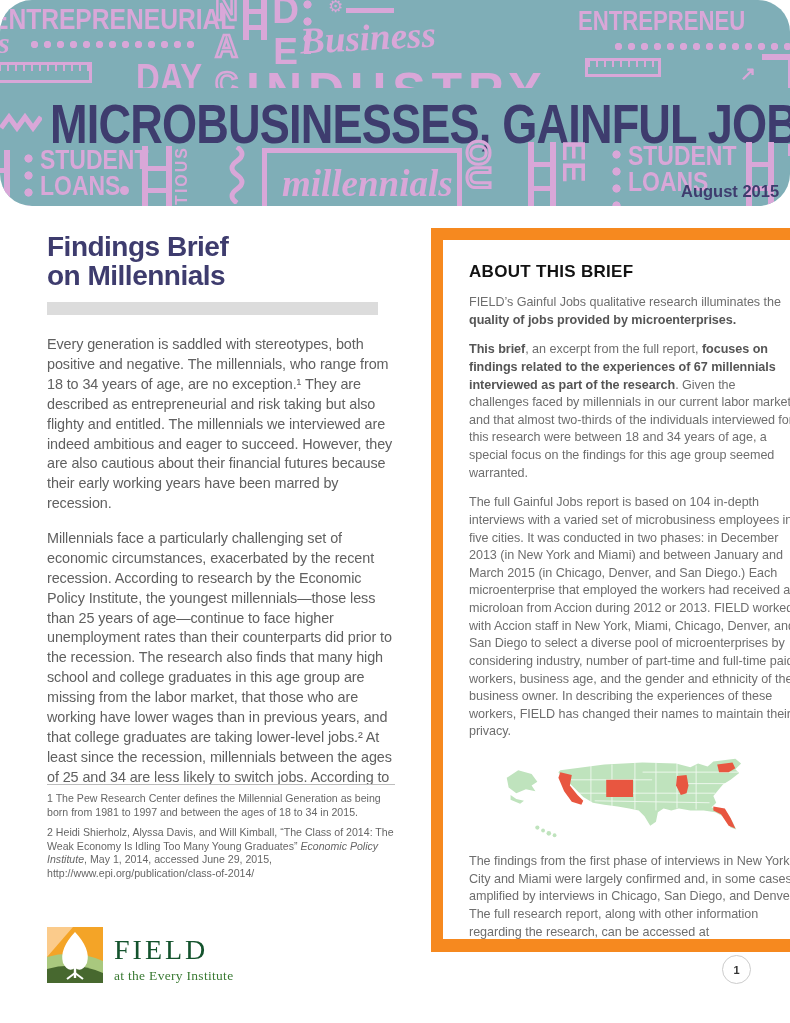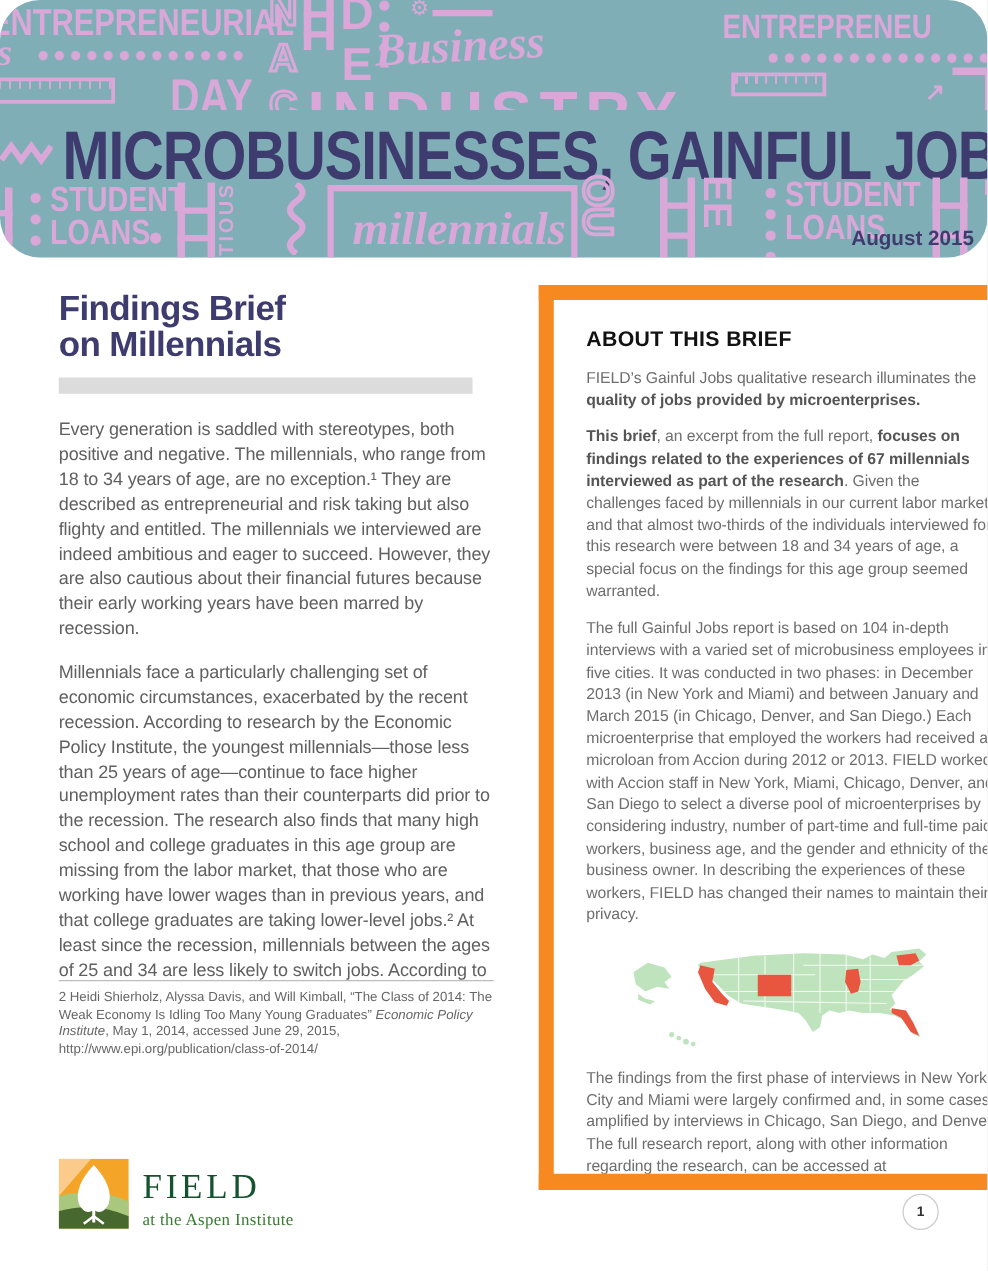--- a/index.html
+++ b/index.html
@@ -119,20 +119,21 @@
 
   <div class="leftcol">
     <h1><span>Findings Brief</span><br>
         <span>on Millennials</span></h1>
     <div class="graybar"></div>
     <p>Every generation is saddled with stereotypes, both positive and negative. The millennials, who range from 18 to 34 years of age, are no exception.¹ They are described as entrepreneurial and risk taking but also flighty and entitled. The millennials we interviewed are indeed ambitious and eager to succeed. However, they are also cautious about their financial futures because their early working years have been marred by recession.</p>
     <p>Millennials face a particularly challenging set of economic circumstances, exacerbated by the recent recession. According to research by the Economic Policy Institute, the youngest millennials—those less than 25 years of age—continue to face higher unemployment rates than their counterparts did prior to the recession. The research also finds that many high school and college graduates in this age group are missing from the labor market, that those who are working have lower wages than in previous years, and that college graduates are taking lower-level jobs.² At least since the recession, millennials between the ages of 25 and 34 are less likely to switch jobs. According to</p>
   </div>
 
   <div class="footnotes">
+    <p>1 The Pew Research Center defines the Millennial Generation as being born from 1981 to 1997 and between the ages of 18 to 34 in 2015.</p>
     <p><span>2 Heidi Shierholz, Alyssa Davis, and Will Kimball, “The Class of 2014: The Weak Economy Is Idling Too Many Young Graduates” </span><span class="i">Economic Policy Institute</span><span>, May 1, 2014, accessed June 29, 2015, http://www.epi.org/publication/class-of-2014/</span></p>
   </div>
 
   <div class="aboutbox">
     <h2>ABOUT THIS BRIEF</h2>
     <p><span>FIELD’s Gainful Jobs qualitative research illuminates the </span><span class="b">quality of jobs provided by microenterprises.</span></p>
     <p><span class="b">This brief</span><span>, an excerpt from the full report, </span><span class="b">focuses on findings related to the experiences of 67 millennials interviewed as part of the research</span><span>. Given the challenges faced by millennials in our current labor market, and that almost two-thirds of the individuals interviewed for this research were between 18 and 34 years of age, a special focus on the findings for this age group seemed warranted.</span></p>
     <p>The full Gainful Jobs report is based on 104 in-depth interviews with a varied set of microbusiness employees in five cities. It was conducted in two phases: in December 2013 (in New York and Miami) and between January and March 2015 (in Chicago, Denver, and San Diego.) Each microenterprise that employed the workers had received a microloan from Accion during 2012 or 2013. FIELD worked with Accion staff in New York, Miami, Chicago, Denver, and San Diego to select a diverse pool of microenterprises by considering industry, number of part-time and full-time paid workers, business age, and the gender and ethnicity of the business owner. In describing the experiences of these workers, FIELD has changed their names to maintain their privacy.</p>
 
     <div class="mapwrap">
@@ -183,19 +184,19 @@
       <path d="M0,0 L26,0 L0,30 Z" fill="#FBCB8B"></path>
       <path d="M0,30 Q28,22 56,34 L56,56 L0,56 Z" fill="#A9C87E"></path>
       <path d="M0,42 Q28,34 56,46 L56,56 L0,56 Z" fill="#47682F"></path>
       <path d="M28,5 Q12,22 16,36 Q21,46 28,41 Q35,46 40,36 Q44,22 28,5 Z" fill="#ffffff"></path>
       <rect x="26.8" y="38" width="2.4" height="13" fill="#ffffff"></rect>
       <line x1="28" y1="46" x2="20" y2="52" stroke="#ffffff" stroke-width="2"></line>
       <line x1="28" y1="46" x2="36" y2="52" stroke="#ffffff" stroke-width="2"></line>
     </svg>
     <div class="logo-text">
       <div class="logo-name">FIELD</div>
-      <div class="logo-sub">at the Aspen Institute</div>
+      <div class="logo-sub">at the Every Institute</div>
     </div>
   </div>
 
   <div class="pagenum">1</div>
 
 </div>
 
 </body></html>

